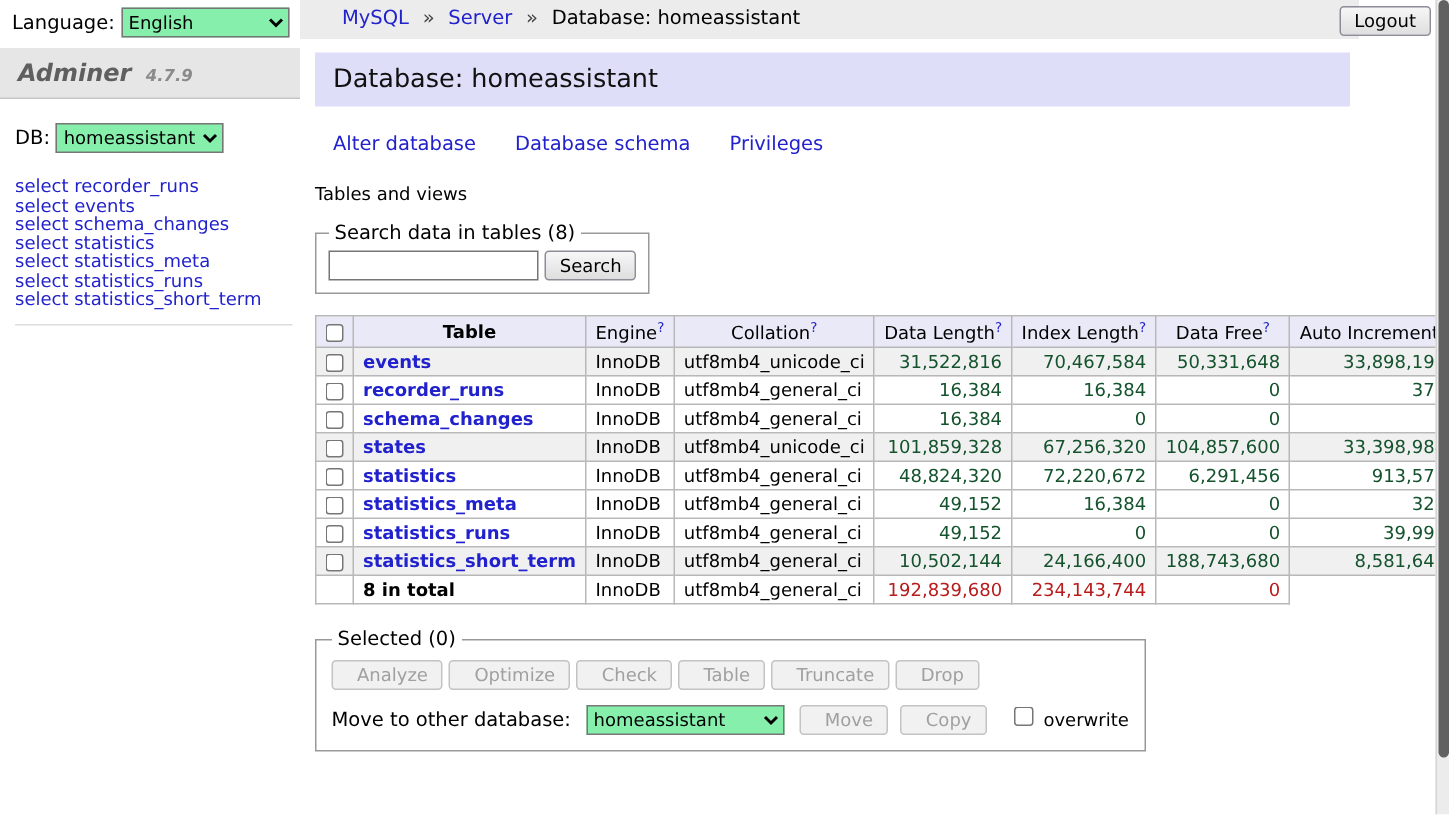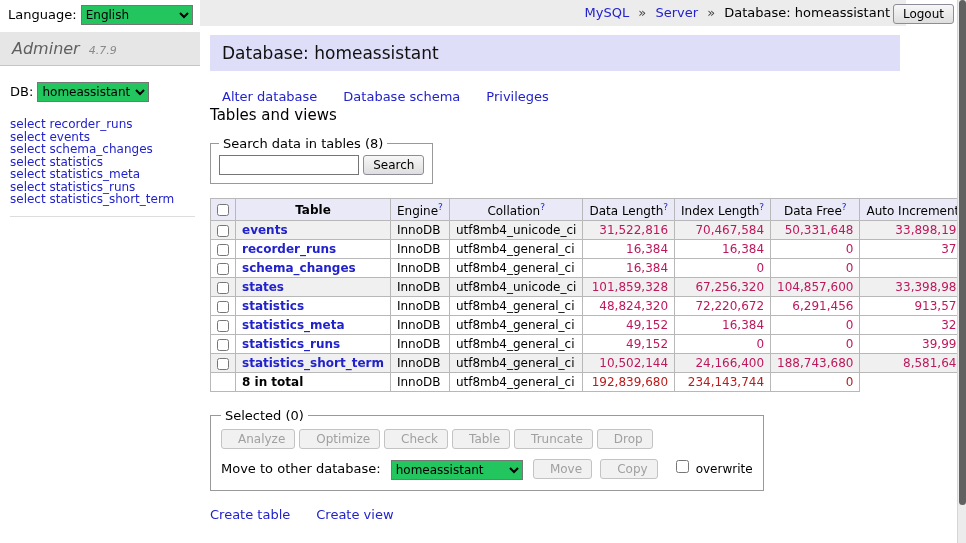--- a/index.html
+++ b/index.html
@@ -8,76 +8,76 @@
     width: 966px; height: 543px; position: relative; overflow: hidden;
     font-family: "DejaVu Sans", sans-serif; font-size: 13px; color: #000; background: #fff;
   }
   a { color: #2222cc; text-decoration: none; cursor: pointer; }
 
   
   #lang-row { position: absolute; top: 5px; left: 8px; white-space: nowrap; }
   #lang-row select { width: 112px; }
   #breadcrumb-bar {
     position: absolute; left: 200px; top: 0; width: 706px; height: 26px;
-    background: #ececec; padding: 5px 16px; white-space: nowrap; text-align: right;
+    background: #ececec; padding: 5px 28px; white-space: nowrap;
   }
   #breadcrumb-bar .sep { color: #444; margin: 0 5px; }
   #logout-btn { position: absolute; top: 4px; right: 12px; }
 
   
   #sidebar { position: absolute; left: 0; top: 32px; width: 200px; bottom: 0; background: #fff; }
   #sidebar h1 {
     margin: 0; padding: 7px 12px; background: #e6e6e6; border-bottom: 1px solid #c6c6c6;
-    font-size: 16px; font-weight: normal; font-style: italic; color: #5f5f5f;
+    font-size: 16px; font-weight: bold; font-style: italic; color: #5f5f5f;
   }
   #sidebar h1 .ver { font-size: 11px; color: #8a8a8a; margin-left: 4px; }
   #db-row { margin: 16px 0 10px 10px; }
   #db-row select { width: 112px; }
   #action-links { margin: 6px 0 0 10px; width: 168px; line-height: 1.35; font-size: 12.5px; }
   #action-links a { margin-right: 10px; }
   #table-list { margin: 16px 0 0 10px; padding-bottom: 10px; border-bottom: 1px solid #ddd; width: 185px; font-size: 12px; }
   .side-item { line-height: 12.5px; white-space: nowrap; }
 
   
   #content { position: absolute; left: 210px; top: 0; right: 0; }
   #page-title {
     margin: 35px 66px 0 0; padding: 8px 12px; background: #dedef9;
     font-size: 17px; font-weight: normal; color: #111;
   }
   #nav-links { margin: 18px 12px 0; }
   .gap-link { margin-right: 26px; }
-  h3 { font-size: 15px; font-weight: normal; margin: 2px 0 8px; }
+  h3 { font-size: 12px; font-weight: normal; margin: 18px 0 8px; }
 
   fieldset { display: inline-block; border: 1px solid #999; padding: 4px 8px 8px; margin: 0; }
   legend { padding: 0 4px; font-size: 13px; }
   #search-fieldset { margin-top: 4px; }
   #search-input { width: 140px; height: 20px; border: 1px solid #767676; padding: 1px 4px; font-size: 12px; font-family: inherit; }
   button {
     font-family: inherit; font-size: 12px; padding: 2px 9px;
     border: 1px solid #8d8d99; border-radius: 3px; background: linear-gradient(#f7f7f7, #dedede); color: #000;
   }
   button:disabled { color: #a0a0a0; border-color: #c3c3c3; background: #f1f1f1; padding-left: 16px; }
-  select { font-family: inherit; font-size: 12px; height: 20px; border: 1px solid #767676; background: #22c55e; }
+  select { font-family: inherit; font-size: 12px; height: 20px; border: 1px solid #767676; background: #86efac; }
 
   
   #main-table { border-collapse: collapse; margin-top: 14px; font-size: 12px; white-space: nowrap; }
   #main-table th, #main-table td { border: 1px solid #b8b8b8; padding: 2px 6px; }
   #main-table th { background: #e9e9f7; font-weight: normal; text-align: center; }
   #main-table th.table-col { font-weight: bold; }
   #main-table sup a { font-size: 9px; }
   #main-table th:nth-child(2) { min-width: 110px; }
   #main-table th:nth-child(3) { min-width: 40px; }
   #main-table th:nth-child(4) { min-width: 88px; }
   #main-table th:nth-child(5) { min-width: 62px; }
   #main-table th:nth-child(6) { min-width: 64px; }
   #main-table th:nth-child(7) { min-width: 56px; }
   #main-table th:nth-child(8) { min-width: 70px; }
   #main-table th:nth-child(9) { min-width: 48px; }
   #main-table th:nth-child(10) { min-width: 50px; }
-  td.num { text-align: right; color: #be185d; }
+  td.num { text-align: right; color: #14532d; }
   tr.footer-row td.num { color: #b91c1c; }
   tr.shaded { background: #f0f0f0; }
   .tbl-link { font-weight: bold; }
   .total-name { font-weight: bold; }
   .cb-col { width: 20px; text-align: center; }
   #main-table input[type=checkbox] { margin: 0; width: 12px; height: 12px; vertical-align: middle; }
 
   
   #selected-fieldset { margin-top: 16px; padding: 6px 10px 10px; }
   #selected-buttons button { margin-right: 4px; }
@@ -263,21 +263,20 @@
       </select>
       <button disabled="">Move</button>
       <button disabled="">Copy</button>
       <label id="overwrite-wrap">
         <input type="checkbox" style="">
         <span>overwrite</span>
       </label>
     </div>
   </fieldset>
 
-  <p id="create-links"><a href="#" class="gap-link">Create table</a><a href="#" class="gap-link">Create view</a></p>
 
   
   
 
   
 </div>
 
 <div id="scrollbar">
   <div id="scroll-thumb"></div>
 </div>

